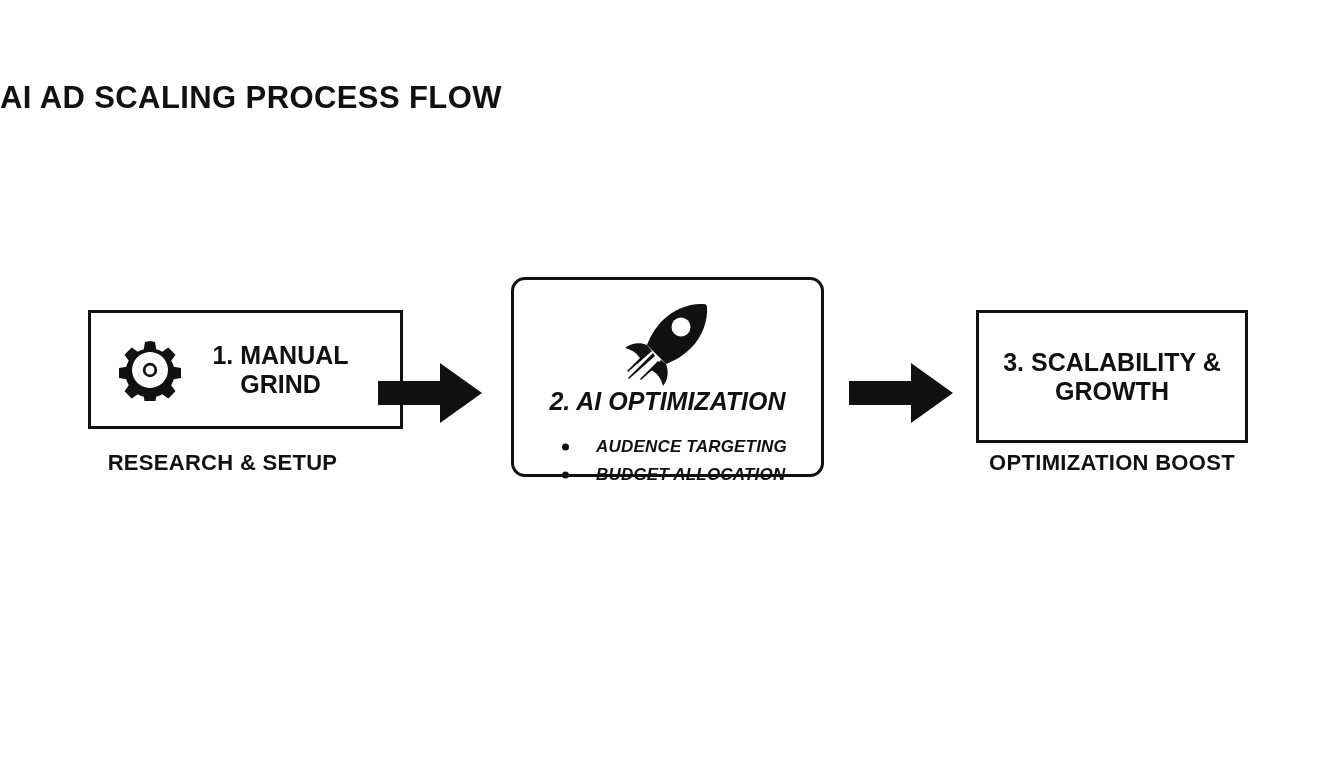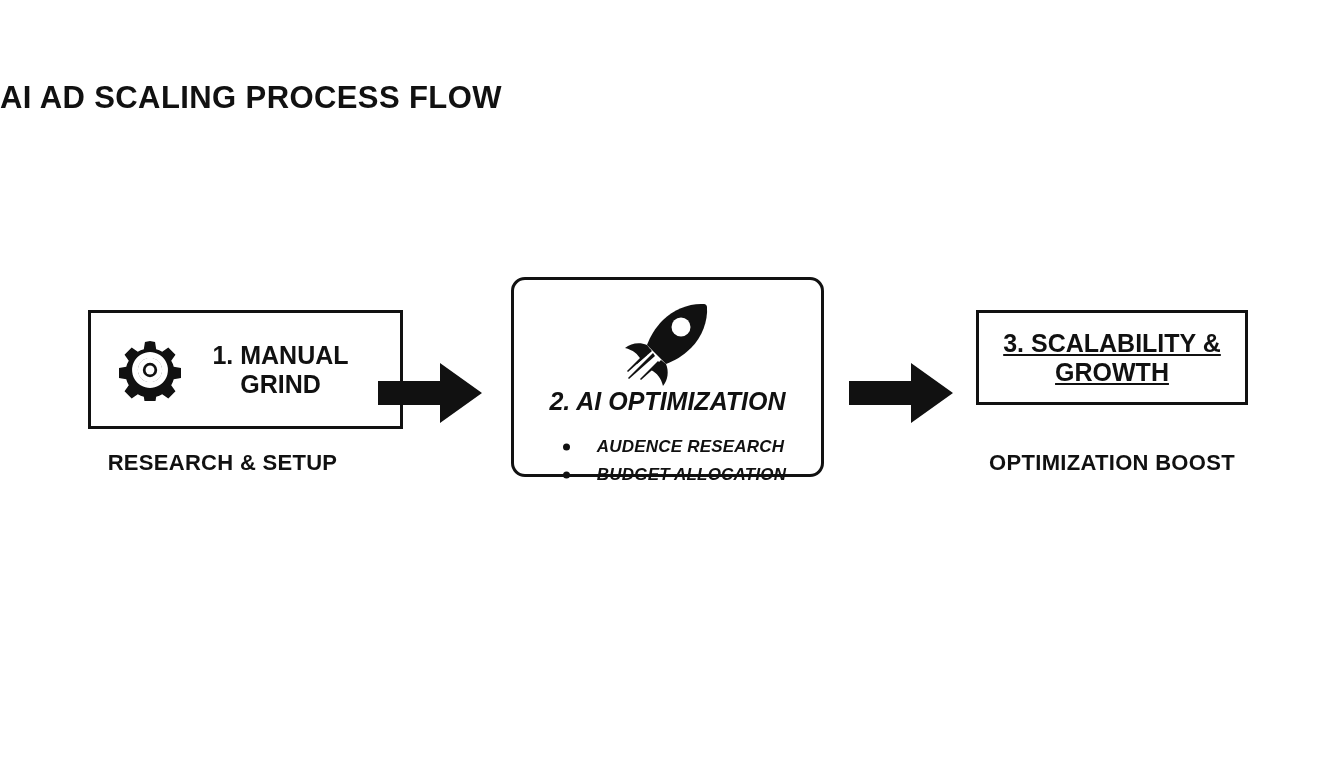--- a/index.html
+++ b/index.html
@@ -129,23 +129,22 @@
     height: 7px;
     border-radius: 50%;
     background: #111111;
   }
 
   
   #step3-box {
     left: 976px;
     top: 310px;
     width: 272px;
-    height: 95px;
+    height: 133px;
     padding: 6px 12px;
-    text-decoration: underline;
   }
   #step3-label {
     font-size: 25px;
     font-weight: bold;
     text-align: center;
     line-height: 1.15;
     color: #111111;
   }
 
   
@@ -245,21 +244,21 @@
           <path d="M23 53 L5 71 L6 72 L25 55 Z"></path>
           <path d="M36 61 L18 79 L19 80 L38 63 Z"></path>
           <path d="M28 49 L14 63 L15 64 L30 51 Z"></path>
         </g>
         <circle cx="59" cy="27" r="9.5" fill="#ffffff"></circle>
       </svg>
     </div>
     <div id="step2-label">2. AI OPTIMIZATION</div>
     <div id="step2-divider"></div>
     <ul id="step2-list">
-      <li><span class="bullet"></span><span>AUDENCE RESEARCH</span></li>
+      <li><span class="bullet"></span><span>AUDENCE TARGETING</span></li>
       <li><span class="bullet"></span><span>BUDGET ALLOCATION</span></li>
     </ul>
   </div>
 
   <div class="arrow" id="arrow2">
     <svg class="icon-svg" width="104" height="64" viewBox="0 0 104 64" aria-hidden="true">
       <path fill="#111111" d="M0 20 L62 20 L62 2 L104 32 L62 62 L62 44 L0 44 Z"></path>
     </svg>
   </div>
 

